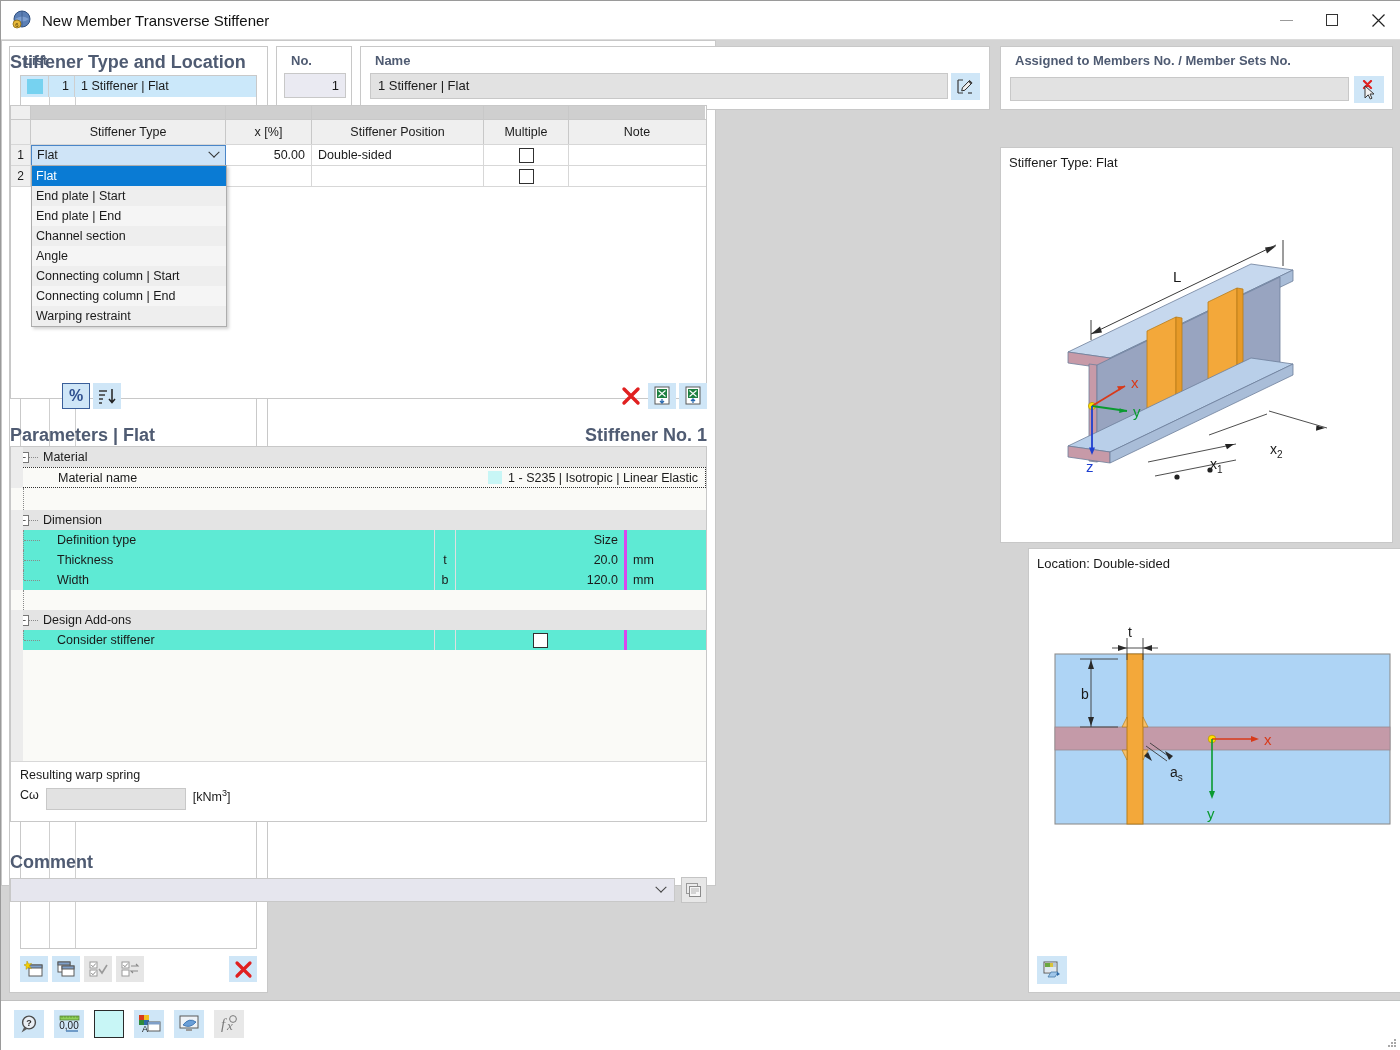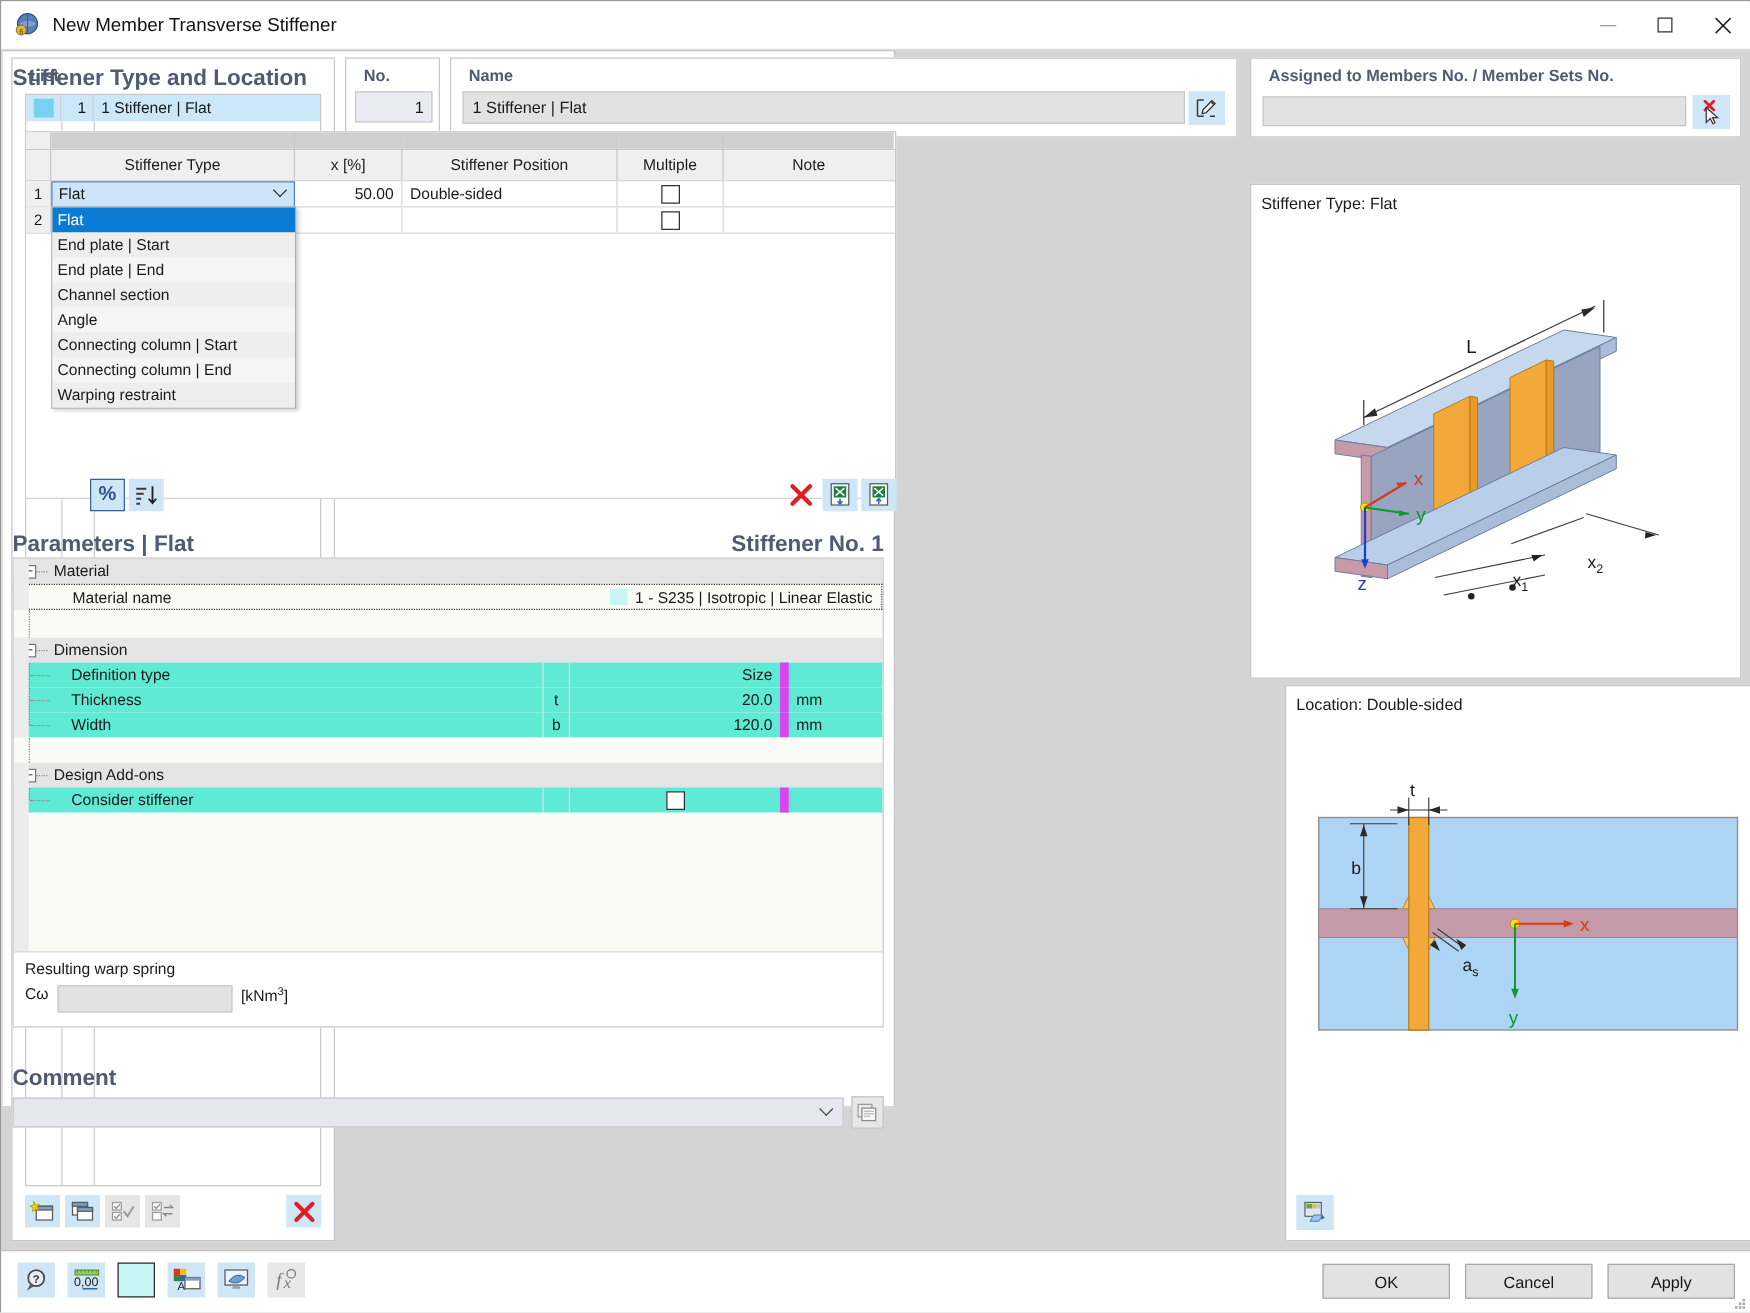--- a/index.html
+++ b/index.html
@@ -101,21 +101,21 @@
     display:flex; align-items:center; justify-content:center; font-size:13px;
   }
 
   
   #center-panel { left:275px; top:107px; width:715px; height:846px; background:#ffffff; border:1px solid #c8c8c8; }
 
   
   .group-title { font-weight:bold; color:#4f5b72; font-size:18px; }
 
   #grp-stiffener {
-    position:absolute; left:19px; top:45px; width:697px; height:330px;
+    position:absolute; left:9px; top:45px; width:697px; height:330px;
   }
   .grid { position:absolute; left:0; top:20px; width:697px; border:1px solid #c8c8c8; background:#fff; }
   .grid-toprow { display:flex; height:13px; }
   .grid-toprow > div { border-right:1px solid #c8c8c8; background:#cfcfcf; }
   .grid-toprow > div.idx { width:20px; background:#efefef; }
   .grid-hdr { display:flex; height:25px; background:#efefef; border-top:1px solid #c8c8c8;}
   .grid-hdr > div {
     border-right:1px solid #c8c8c8; display:flex; align-items:center; justify-content:center;
     font-size:12.5px; color:#1b1b1b;
   }
@@ -164,21 +164,21 @@
   .psec .dots { width:9px; border-top:1px dotted #8a8a8a; margin:0 0 0 0; height:1px; }
   .psec .lbl { margin-left:5px; font-size:12.5px; }
   .prow { display:flex; height:20px; align-items:stretch; }
   .prow .tree { width:46px; position:relative; }
   .prow .tree .v { position:absolute; left:12px; top:0; bottom:0; width:1px; border-left:1px dotted #8a8a8a; }
   .prow .tree .h { position:absolute; left:13px; top:10px; width:16px; height:1px; border-top:1px dotted #8a8a8a; }
   .prow .nm { flex:1; font-size:12.5px; line-height:20px; }
   .prow .sym { width:22px; border-left:1px solid #dfdfdf; border-right:1px solid #dfdfdf;
                text-align:center; font-size:12.5px; line-height:20px; }
   .prow .val { width:168px; text-align:right; padding-right:6px; font-size:12.5px; line-height:20px; }
-  .prow .unit { width:82px; border-left:7px solid #d946ef; padding-left:6px; font-size:12.5px; line-height:20px; }
+  .prow .unit { width:82px; border-left:3px solid #d946ef; padding-left:6px; font-size:12.5px; line-height:20px; }
   .prow.hl { background:#5eead4; }
   .mat-row { display:flex; height:21px; align-items:center; border:1px dotted #333; background:#fafaf7; }
   .mat-row .nm { flex:1; font-size:12.5px; }
   .mat-swatch { width:14px; height:13px; background:#c8f6f6; margin-right:6px; }
   .pcolstrip { position:absolute; left:0; top:0; width:12px; bottom:0; background:#ececec; }
 
   
   .warp { position:absolute; left:0; bottom:0; width:697px; height:60px; background:#ffffff; }
   .warp-title { font-size:12.5px; padding-top:2px; }
   .warp-row { display:flex; align-items:flex-start; gap:7px; margin-top:6px; }
@@ -715,25 +715,20 @@
         </svg>
       </div>
       <div class="bb-icon dis">
         <svg width="22" height="20" viewBox="0 0 22 20">
           <text x="3" y="15" font-family="Liberation Serif" font-style="italic" font-size="15" fill="#7a7a7a">f</text>
           <text x="9" y="16" font-family="Liberation Serif" font-style="italic" font-size="13" fill="#7a7a7a">x</text>
           <circle cx="15" cy="5" r="3.4" fill="none" stroke="#7a7a7a" stroke-width="1"></circle>
         </svg>
       </div>
     </div>
-    <div class="bb-right">
-      <div class="dlg-btn">OK</div>
-      <div class="dlg-btn">Cancel</div>
-      <div class="dlg-btn">Apply</div>
-    </div>
     <div class="resize-grip">
       <svg width="12" height="12" viewBox="0 0 12 12">
         <g fill="#a8a8a8">
           <rect x="9" y="9" width="2" height="2"></rect>
             <rect x="6" y="9" width="2" height="2"></rect>
             <rect x="3" y="9" width="2" height="2"></rect>
           <rect x="9" y="6" width="2" height="2"></rect>
             <rect x="6" y="6" width="2" height="2"></rect>
           <rect x="9" y="3" width="2" height="2"></rect>
         </g>

